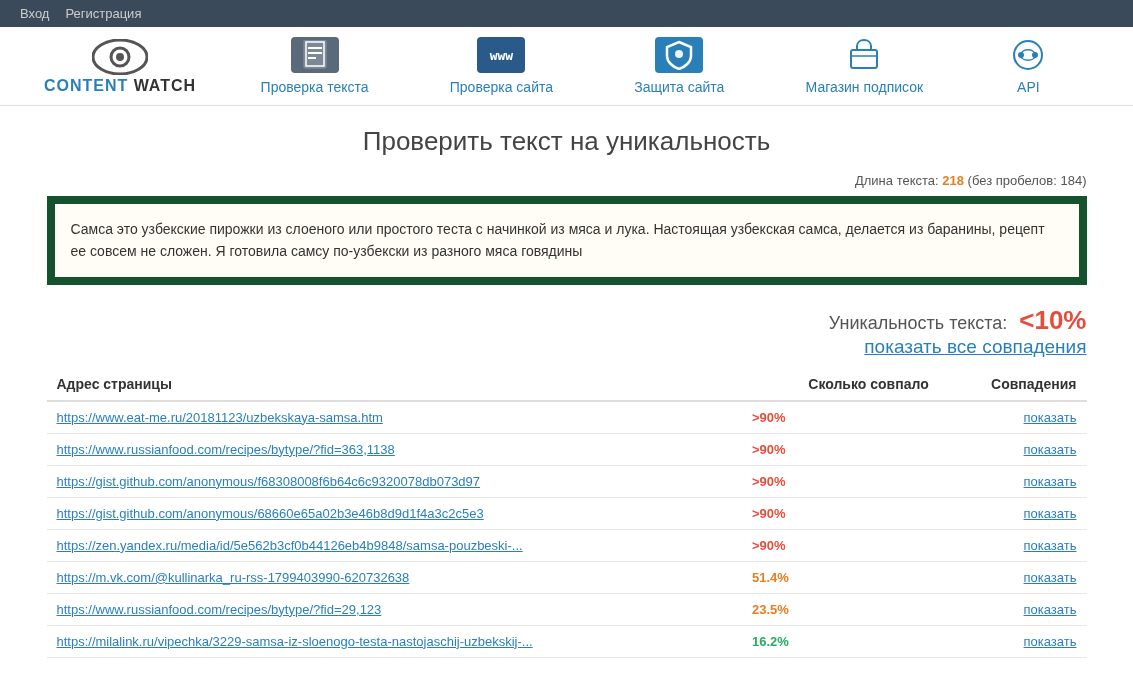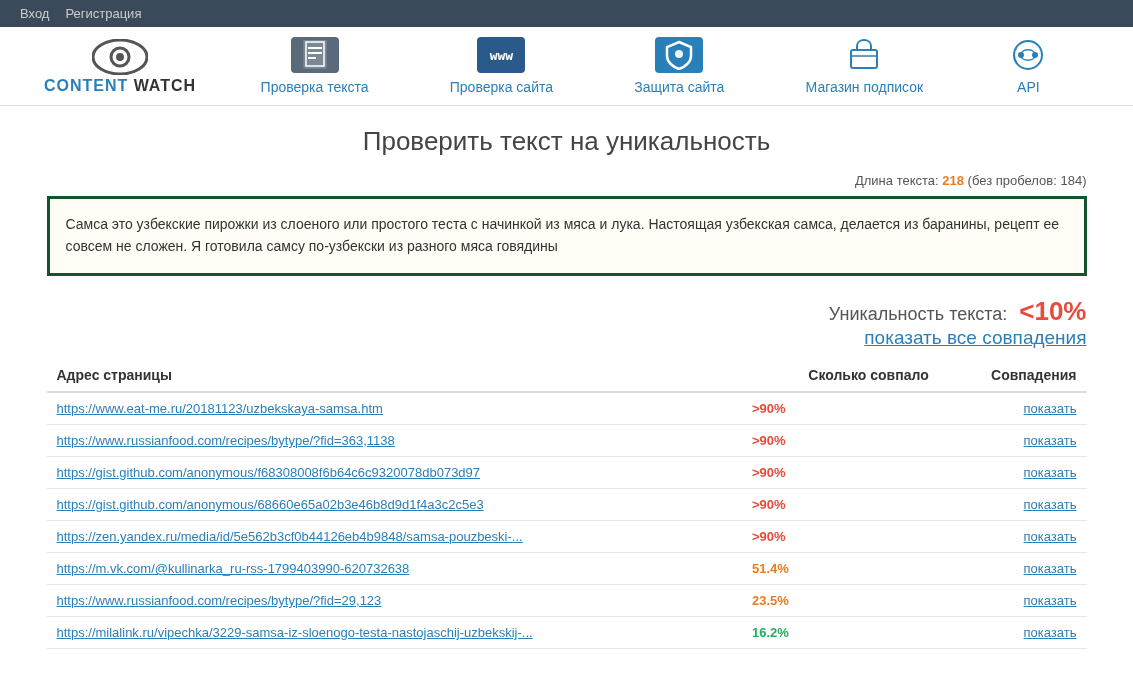--- a/index.html
+++ b/index.html
@@ -93,21 +93,21 @@
       margin-bottom: 16px;
     }
     .text-length {
       text-align: right;
       font-size: 13px;
       color: #555;
       margin-bottom: 8px;
     }
 
     .text-input-box {
-      border: 3px solid #14532d;
+      border: 8px solid #14532d;
       background: #fffdf5;
       padding: 14px 16px;
       margin-bottom: 20px;
       line-height: 1.6;
       font-size: 14px;
       color: #333;
       min-height: 80px;
     }
 
     

